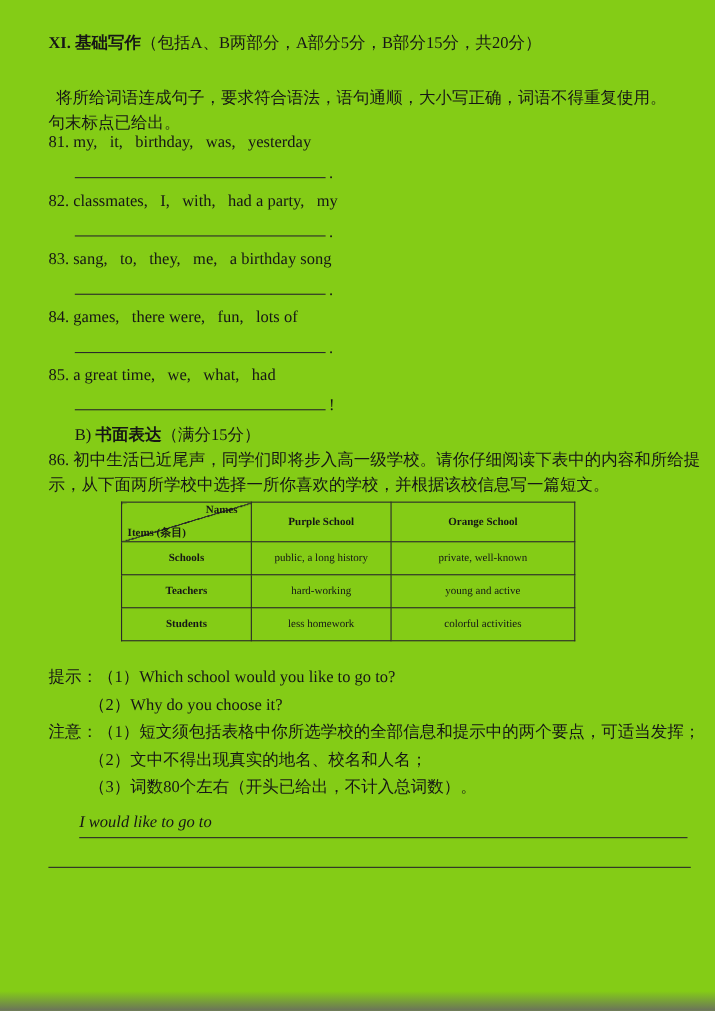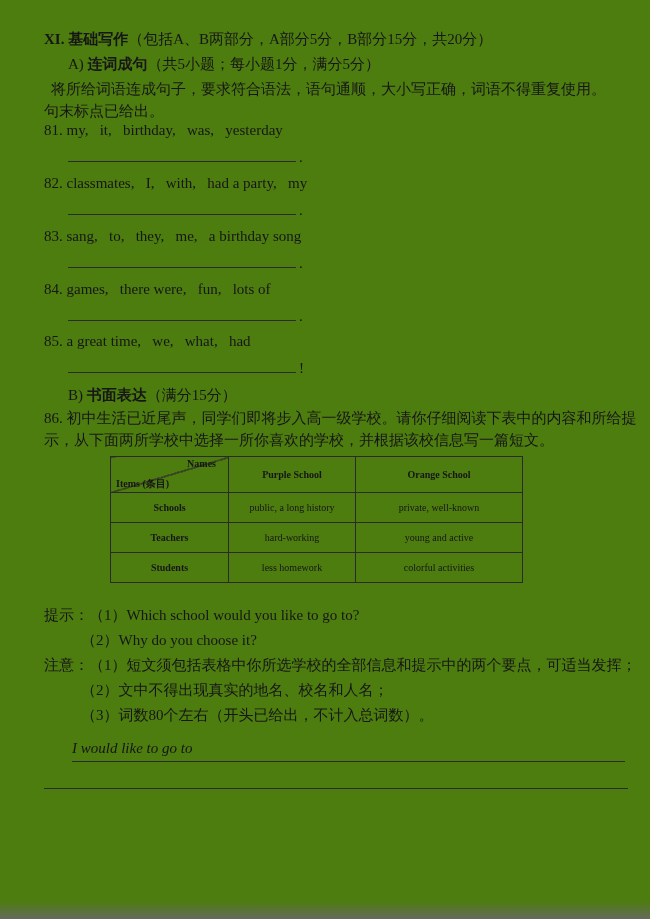--- a/index.html
+++ b/index.html
@@ -2,21 +2,21 @@
 <html><head>
 <meta charset="utf-8">
 <style>
   * { margin: 0; padding: 0; box-sizing: border-box; }
   html, body { background: #d8d7d3; }
   .page {
     position: relative;
     width: 650px;
     height: 919px;
     margin: 0 auto;
-    background: #4d7c0f;
+    background: #84cc16;
     color: #161616;
     font-family: "Liberation Serif", serif;
     font-size: 15px;
     overflow: hidden;
   }
   .abs { position: absolute; white-space: nowrap; }
   .b { font-weight: bold; }
   .q-words { white-space: pre-wrap; }
   .ans-line {
     display: inline-block;
@@ -91,24 +91,20 @@
 </head>
 <body>
 
 <div class="page">
 
   <div class="abs" style="left:44px; top:30px;">
     <span class="b">XI.</span>
     <span class="b">基础写作</span><span>（包括A、B两部分，A部分5分，B部分15分，共20分）</span>
   </div>
 
-  <div class="abs" style="left:68px; top:55px;">
-    <span>A)</span>
-    <span class="b">连词成句</span><span>（共5小题；每小题1分，满分5分）</span>
-  </div>
 
   <div class="abs" style="left:51px; top:80px;">将所给词语连成句子，要求符合语法，语句通顺，大小写正确，词语不得重复使用。</div>
   <div class="abs" style="left:44px; top:102px;">句末标点已给出。</div>
 
   <div class="abs" style="left:44px; top:122px;">
     <span>81.</span>
     <span class="q-words">my,   it,   birthday,   was,   yesterday</span>
   </div>
   <div class="abs" style="left:68px; top:146px;">
     <span class="ans-line"></span><span class="punct">.</span>

